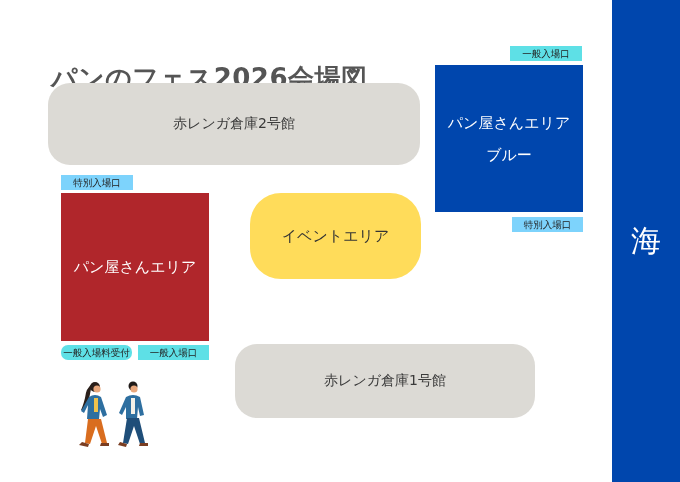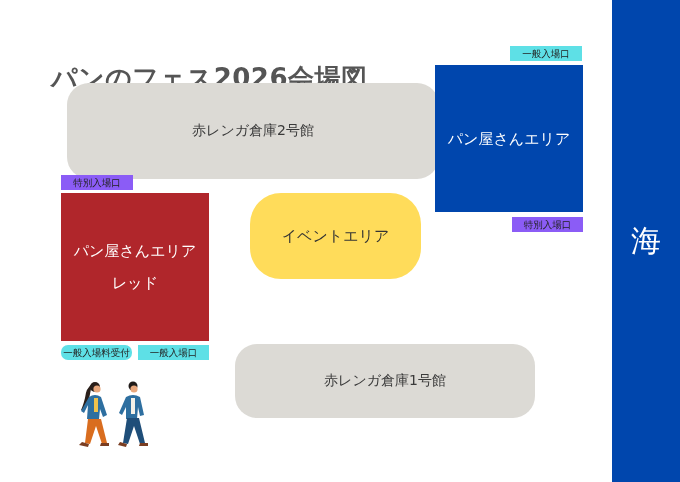--- a/index.html
+++ b/index.html
@@ -24,41 +24,41 @@
     .zone .line { line-height: 32px; }
     .sea {
       left: 612px; top: 0; width: 68px; height: 482px; background: #0046ad;
       color: #ffffff; font-size: 30px; display: flex; align-items: center; justify-content: center;
     }
     .tag {
       font-size: 9.5px; color: #222222; display: flex; align-items: center; justify-content: center;
       white-space: nowrap; height: 15px; line-height: 15px; text-align: center;
     }
     .tag.general { background: #5ee0e6; }
-    .tag.special { background: #8b5cf6; }
+    .tag.special { background: #7dd3fc; }
   </style>
 </head>
 <body>
 
 <div class="abs title">パンのフェス2026会場図</div>
 
-<div class="abs zone warehouse" style="left:48px; top:83px; width:372px; height:96px;margin-left:19px;">
+<div class="abs zone warehouse" style="left:48px; top:83px; width:372px; height:82px;">
   <span>赤レンガ倉庫2号館</span>
 </div>
 
 <div class="abs tag general" style="left:510px; top:46px; width:72px;">一般入場口</div>
 <div class="abs zone shop-blue" style="left:435px; top:65px; width:148px; height:147px;">
   <span class="line">パン屋さんエリア</span>
+  <span class="line">ブルー</span>
 </div>
 <div class="abs tag special" style="left:512px; top:217px; width:71px;">特別入場口</div>
 
 <div class="abs tag special" style="left:61px; top:175px; width:72px;">特別入場口</div>
 <div class="abs zone shop-red" style="left:61px; top:193px; width:148px; height:148px;">
   <span class="line">パン屋さんエリア</span>
-  <span class="line">レッド</span>
 </div>
 <div class="abs tag general" style="left:61px; top:345px; width:71px;border-radius:7px;">一般入場料受付</div>
 <div class="abs tag general" style="left:138px; top:345px; width:71px;">一般入場口</div>
 
 <div class="abs zone event" style="left:250px; top:193px; width:171px; height:86px;border-radius:31px;">
   <span>イベントエリア</span>
 </div>
 
 <div class="abs zone warehouse" style="left:235px; top:344px; width:300px; height:74px;">
   <span>赤レンガ倉庫1号館</span>

